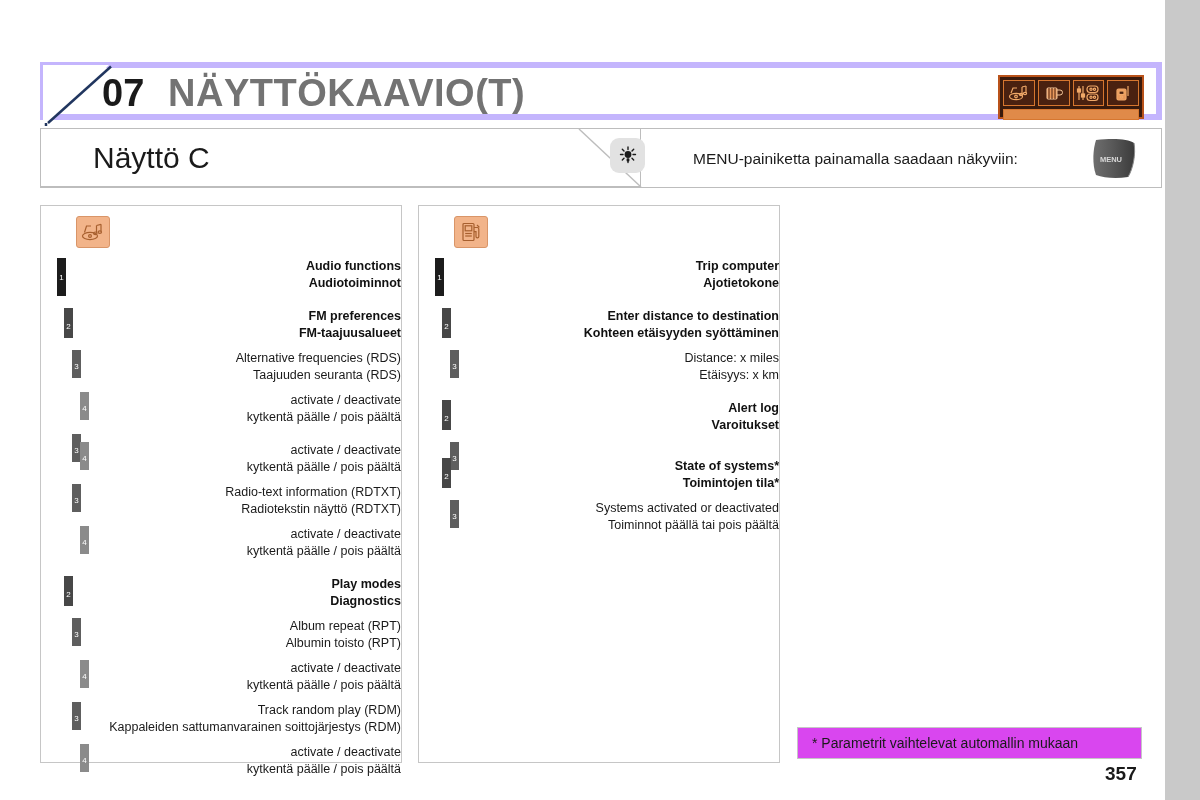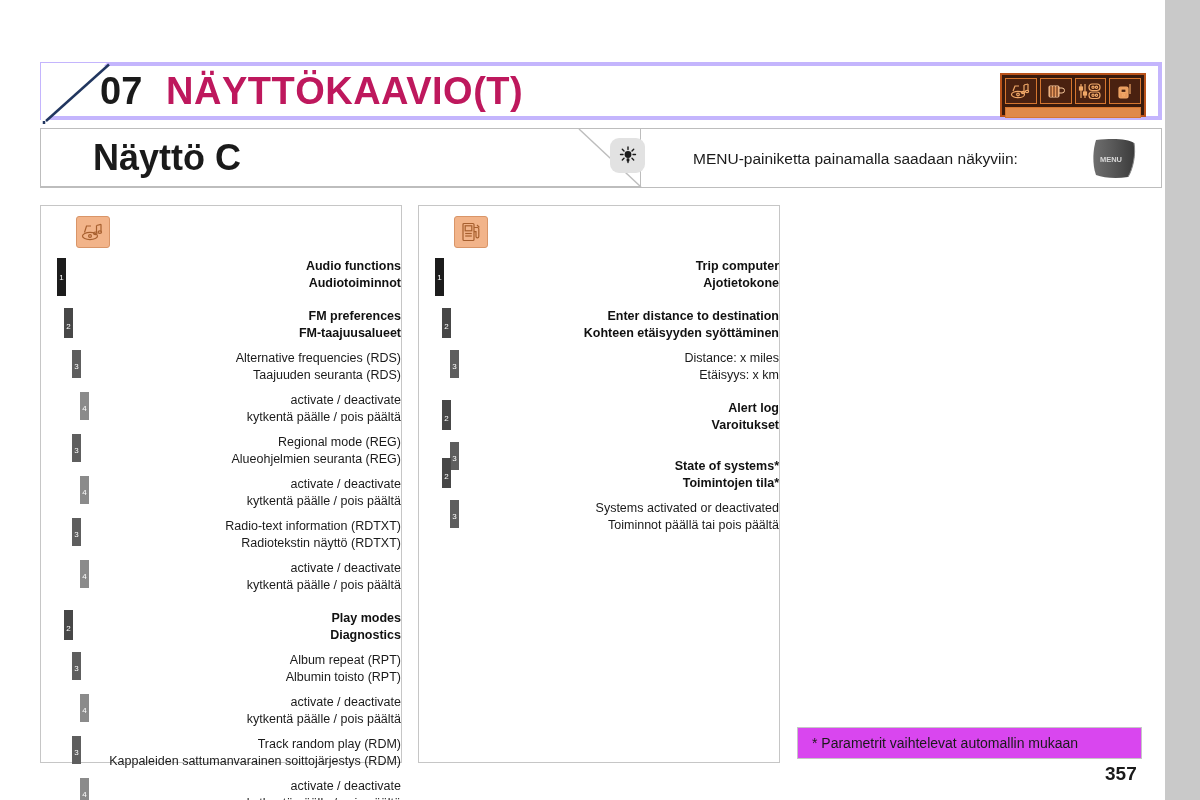--- a/index.html
+++ b/index.html
@@ -12,41 +12,41 @@
     -webkit-font-smoothing:antialiased;
   }
   .page{position:absolute;left:0;top:0;width:1200px;height:800px;background:#fff;}
 
   
   .right-strip{position:absolute;right:0;top:0;width:35px;height:800px;background:#c9c9c9;}
 
   
   .chapter-header{
     position:absolute;left:40px;top:62px;width:1122px;height:58px;
-    border:4px solid #c4b5fd;
+    border:6px solid #c4b5fd;
     background:#ffffff;
     box-sizing:border-box;
   }
   
   .cut-mask{
     position:absolute;left:-3px;top:-3px;width:70px;height:60px;
     background:#ffffff;
     clip-path:polygon(0 0, 66px 0, 4px 60px, 0 60px);
   }
   .cut-line{
     position:absolute;left:-3px;top:-3px;width:72px;height:62px;
   }
   .chapter-num{
     position:absolute;left:56px;top:-4px;
     font-size:38px;font-weight:bold;color:#1a1a1a;letter-spacing:0px;
     line-height:58px;
   }
   .chapter-title{
     position:absolute;left:122px;top:-4px;
-    font-size:38px;font-weight:bold;color:#be185d;
+    font-size:38px;font-weight:bold;color:#737373;
     line-height:58px;letter-spacing:0.5px;
   }
 
   
   .display-art{
     position:absolute;right:12px;top:7px;
     width:146px;height:44px;
     background:#3a1a0c;
     border:2px solid #b9521a;
     box-sizing:border-box;
@@ -67,21 +67,21 @@
     position:absolute;left:40px;top:128px;width:1122px;height:60px;
     border:1px solid #bdbdbd;background:#ffffff;box-sizing:border-box;
   }
   .sub-title-box{
     position:absolute;left:0;top:0;width:600px;height:58px;
     border:1px solid #bdbdbd;border-left:none;border-top:none;
     background:#fff;box-sizing:border-box;
   }
   .sub-title{
     position:absolute;left:52px;top:0;height:58px;line-height:58px;
-    font-size:36px;font-weight:bold;color:#1a1a1a;text-align:right;
+    font-size:30px;font-weight:normal;color:#1a1a1a;text-align:right;
   }
   .diag-edge{position:absolute;left:520px;top:0;width:90px;height:60px;}
 
   .tip-badge{
     position:absolute;left:569px;top:9px;width:35px;height:35px;
     border-radius:9px;background:#e2e2e2;
     display:flex;align-items:center;justify-content:center;
   }
   .tip-text{
     position:absolute;left:652px;top:0;height:60px;line-height:60px;
@@ -299,24 +299,20 @@
         </div>
         <div class="node lvl4" style="margin-top: 6px; padding-bottom: 2px;">
           <div class="bar" style="height: 28px; align-items: flex-end; padding-bottom: 7px; box-sizing: border-box;">4</div>
           <div class="txt">
             <div class="line">activate / deactivate</div>
             <div class="line">kytkentä päälle / pois päältä</div>
           </div>
         </div>
         <div class="node lvl3" style="margin-top: 6px; padding-bottom: 2px;">
           <div class="bar" style="height: 28px; align-items: flex-end; padding-bottom: 7px; box-sizing: border-box;">3</div>
-          <div class="txt">
-            <div class="line">Regional mode (REG)</div>
-            <div class="line">Alueohjelmien seuranta (REG)</div>
-          </div>
         </div>
         <div class="node lvl4" style="margin-top: 6px; padding-bottom: 2px;">
           <div class="bar" style="height: 28px; align-items: flex-end; padding-bottom: 7px; box-sizing: border-box;">4</div>
           <div class="txt">
             <div class="line">activate / deactivate</div>
             <div class="line">kytkentä päälle / pois päältä</div>
           </div>
         </div>
         <div class="node lvl3" style="margin-top: 6px; padding-bottom: 2px;">
           <div class="bar" style="height: 28px; align-items: flex-end; padding-bottom: 7px; box-sizing: border-box;">3</div>

